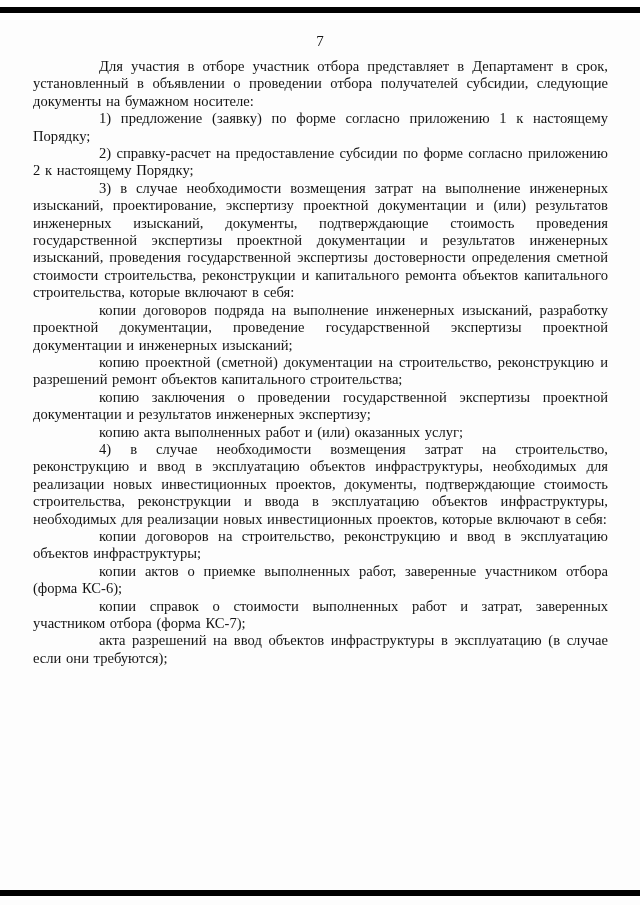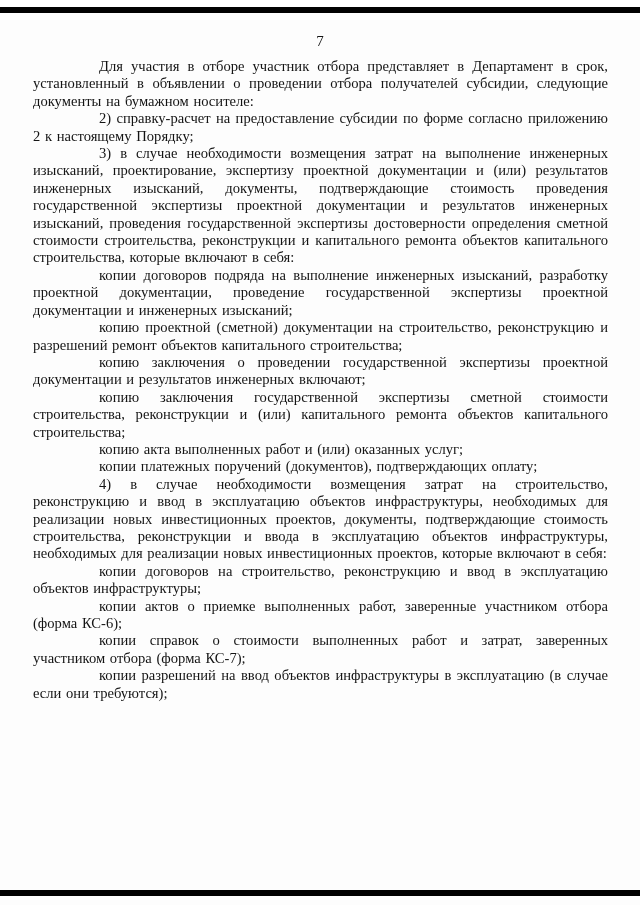--- a/index.html
+++ b/index.html
@@ -51,28 +51,27 @@
   }
 </style>
 </head>
 <body>
 
 <div class="page" style="background: rgb(253, 253, 253); color: rgb(20, 20, 20);">
   <div class="border-bar top" style="background: rgb(0, 0, 0);"></div>
   <div class="page-number">7</div>
   <div class="body-text">
       <p class="para">Для участия в отборе участник отбора представляет в Департамент в срок, установленный в объявлении о проведении отбора получателей субсидии, следующие документы на бумажном носителе:</p>
+      <p class="para">1) предложение (заявку) по форме согласно приложению 1 к настоящему Порядку;</p>
       <p class="para">2) справку-расчет на предоставление субсидии по форме согласно приложению 2 к настоящему Порядку;</p>
       <p class="para">3) в случае необходимости возмещения затрат на выполнение инженерных изысканий, проектирование, экспертизу проектной документации и (или) результатов инженерных изысканий, документы, подтверждающие стоимость проведения государственной экспертизы проектной документации и результатов инженерных изысканий, проведения государственной экспертизы достоверности определения сметной стоимости строительства, реконструкции и капитального ремонта объектов капитального строительства, которые включают в себя:</p>
       <p class="para">копии договоров подряда на выполнение инженерных изысканий, разработку проектной документации, проведение государственной экспертизы проектной документации и инженерных изысканий;</p>
       <p class="para">копию проектной (сметной) документации на строительство, реконструкцию и разрешений ремонт объектов капитального строительства;</p>
-      <p class="para">копию заключения о проведении государственной экспертизы проектной документации и результатов инженерных включают;</p>
-      <p class="para">копию заключения государственной экспертизы сметной стоимости строительства, реконструкции и (или) капитального ремонта объектов капитального строительства;</p>
+      <p class="para">копию заключения о проведении государственной экспертизы проектной документации и результатов инженерных экспертизу;</p>
       <p class="para">копию акта выполненных работ и (или) оказанных услуг;</p>
-      <p class="para">копии платежных поручений (документов), подтверждающих оплату;</p>
       <p class="para">4) в случае необходимости возмещения затрат на строительство, реконструкцию и ввод в эксплуатацию объектов инфраструктуры, необходимых для реализации новых инвестиционных проектов, документы, подтверждающие стоимость строительства, реконструкции и ввода в эксплуатацию объектов инфраструктуры, необходимых для реализации новых инвестиционных проектов, которые включают в себя:</p>
       <p class="para">копии договоров на строительство, реконструкцию и ввод в эксплуатацию объектов инфраструктуры;</p>
       <p class="para">копии актов о приемке выполненных работ, заверенные участником отбора (форма КС-6);</p>
       <p class="para">копии справок о стоимости выполненных работ и затрат, заверенных участником отбора (форма КС-7);</p>
-      <p class="para">копии разрешений на ввод объектов инфраструктуры в эксплуатацию (в случае если они требуются);</p>
+      <p class="para">акта разрешений на ввод объектов инфраструктуры в эксплуатацию (в случае если они требуются);</p>
     </div>
   <div class="border-bar bottom" style="background: rgb(0, 0, 0);"></div>
 </div>
 
 </body></html>

